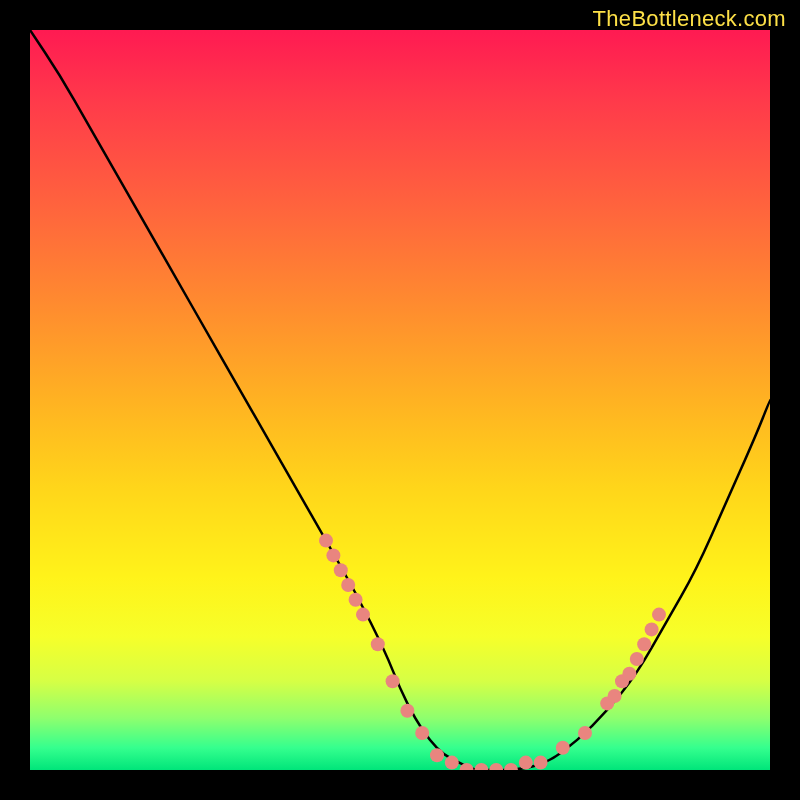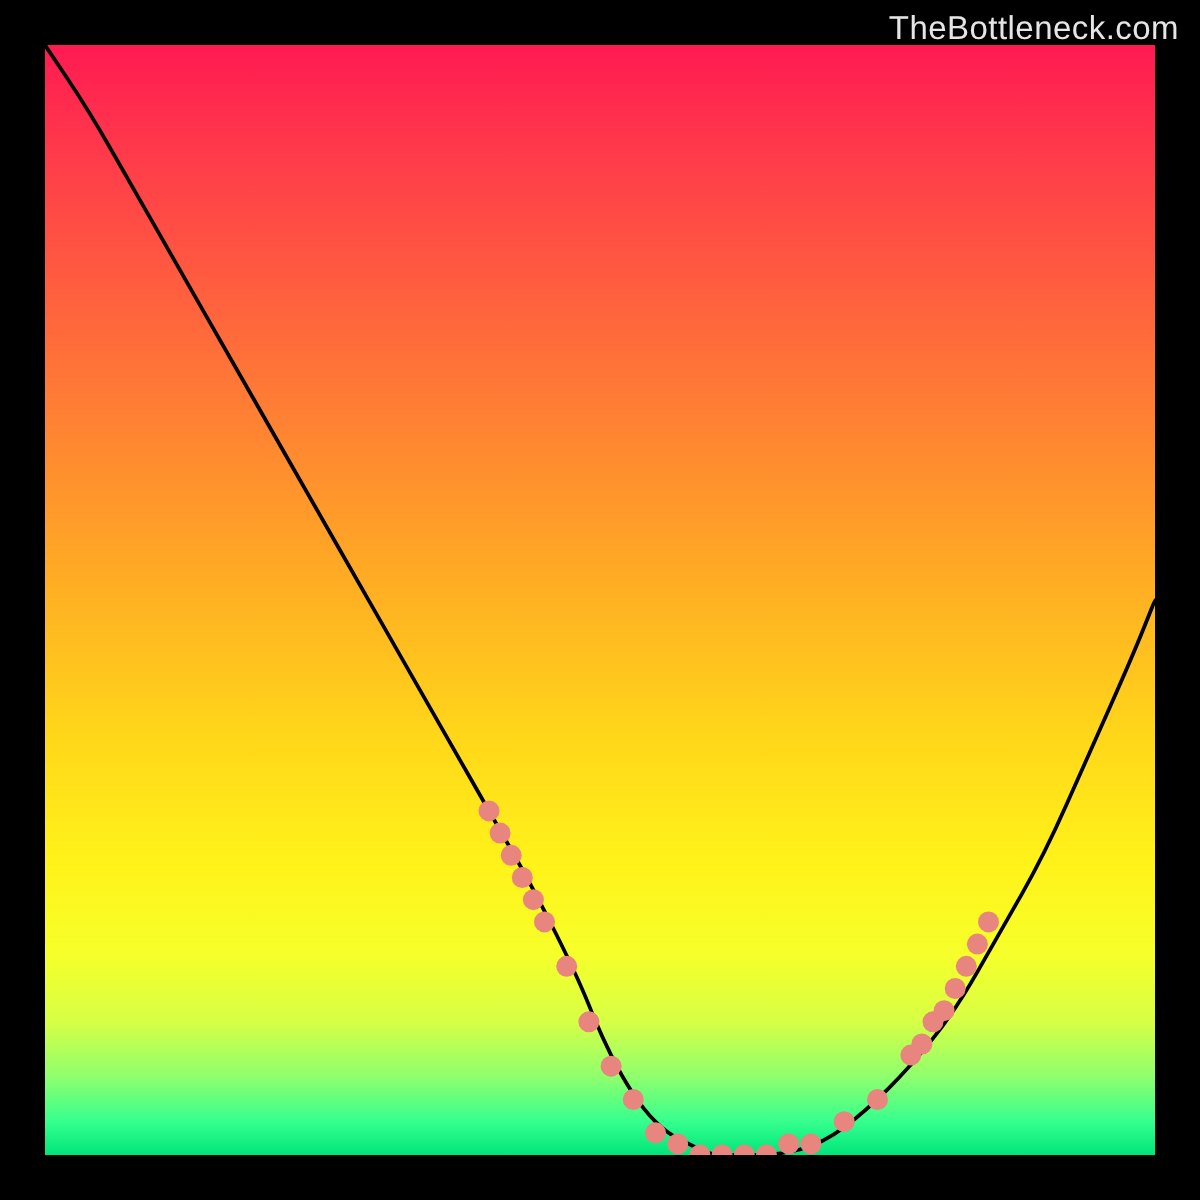--- a/index.html
+++ b/index.html
@@ -42,21 +42,21 @@
     left: 0;
     top: 0;
     width: 740px;
     height: 740px;
     display: block;
   }
   .watermark {
     position: absolute;
     top: 6px;
     right: 14px;
-    color: #e5e5e5;
+    color: #fde047;
     font-size: 22px;
     letter-spacing: 0.3px;
     font-weight: 500;
   }
 </style>
 </head>
 <body>
 
 <div class="frame">
 

